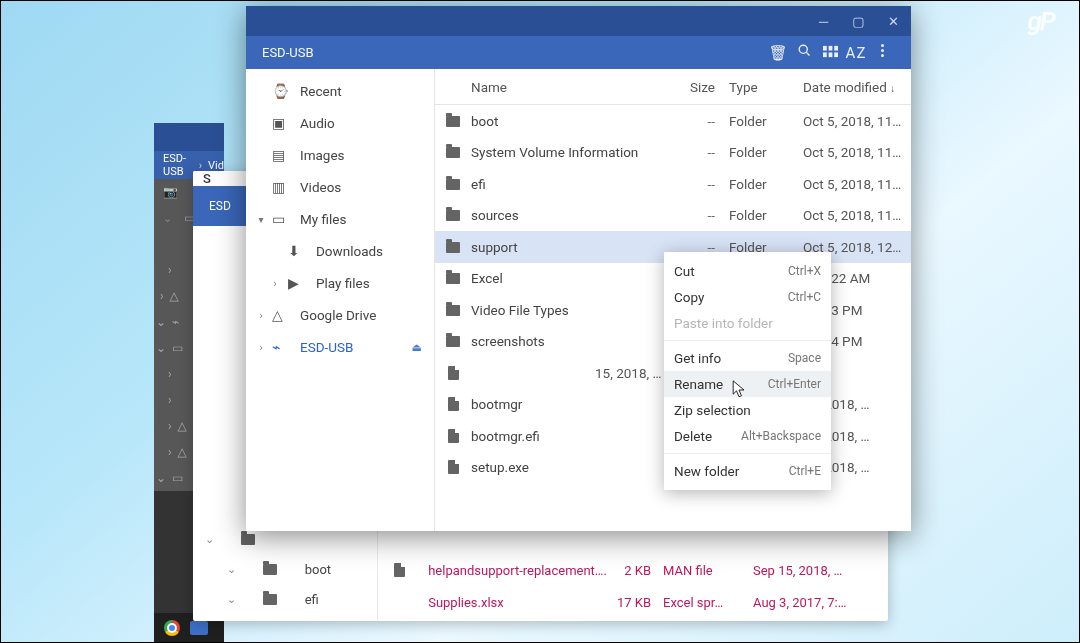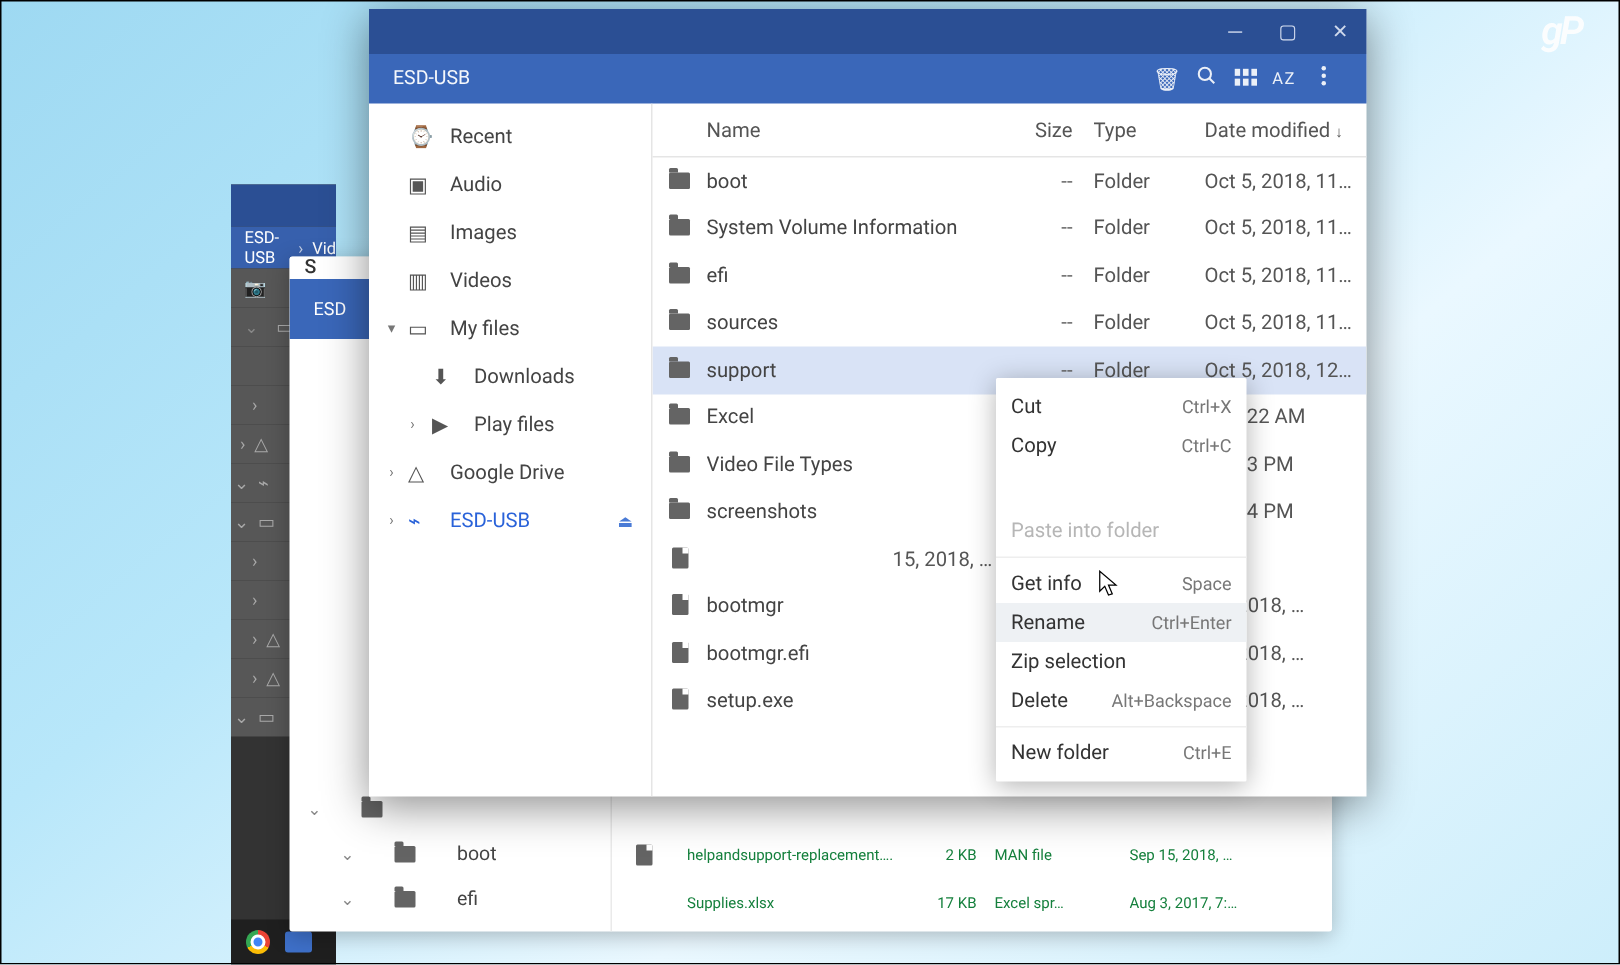--- a/index.html
+++ b/index.html
@@ -20,21 +20,21 @@
     .bgwin .chev { font-size:11px; color:#888; }
     
     .midwin { position:absolute; left:193px; top:171px; width:695px; height:450px; background:#fff; border-radius:2px; box-shadow:0 3px 14px rgba(0,0,0,.25); overflow:hidden;}
     .midwin .mhead { height:15px; background:#fff; font-size:13px; font-weight:500; color:#333; padding:0 10px; display:flex; align-items:flex-end; }
     .midwin .mhead2 { height:40px; background:#3a67b9; color:#fff; font-size:12px; display:flex; align-items:center; padding:0 16px;}
     .mid-body { display:flex; height:395px; }
     .mid-side { width:215px; border-right:1px solid #eaeaea; padding-top:8px;}
     .mid-side .mi { height:30px; display:flex; align-items:center; padding-left:30px; gap:12px; font-size:13px; color:#444;}
     .mid-side .mi .chv { position:absolute; margin-left:-18px; font-size:11px; color:#888;}
     .mid-main { flex:1; }
-    .rowx { height:32px; display:flex; align-items:center; padding-left:16px; font-size:10px; color:#15803d;}
+    .rowx { height:32px; display:flex; align-items:center; padding-left:16px; font-size:13px; color:#be185d;}
     .rowx .ic { width:20px; margin-right:14px; color:#555;}
     .rowx .nm { flex:1; overflow:hidden; text-overflow:ellipsis; white-space:nowrap;}
     .rowx .sz { width:56px; text-align:right; padding-right:12px;}
     .rowx .tp { width:90px; overflow:hidden; text-overflow:ellipsis; white-space:nowrap;}
     .rowx .dt { width:135px; overflow:hidden; text-overflow:ellipsis; white-space:nowrap; padding-right:10px;}
     .xlsx { width:15px; height:15px; background:#107c41; border-radius:2px; position:relative;}
     .xlsx::after{ content:"X"; color:#fff; font-size:10px; font-weight:bold; position:absolute; top:1px; left:3px;}
 
     
     .mainwin { position:absolute; left:246px; top:6px; width:665px; height:525px; background:#fff; box-shadow:0 6px 28px rgba(0,0,0,.45); display:flex; flex-direction:column;}
@@ -70,21 +70,21 @@
     .frow .fic { width:36px; text-align:center; color:#555; font-size:14px;}
     .frow .fnm { flex:1; overflow:hidden; text-overflow:ellipsis; white-space:nowrap;}
     .frow .fsz { width:50px; text-align:right; padding-right:14px; color:#666;}
     .frow .ftp { width:74px; color:#555;}
     .frow .fdt { width:108px; color:#555; overflow:hidden; text-overflow:ellipsis; white-space:nowrap; padding-right:4px;}
 
     
     .ctx { position:absolute; left:664px; top:252px; width:167px; background:#fff; box-shadow:0 3px 18px rgba(0,0,0,.3); border-radius:1px; padding:6px 0; font-size:13.5px; color:#333;}
     .ctx .ci { height:26px; display:flex; align-items:center; padding:0 10px;}
     .ctx .ci.hov { background:#eef1f4;}
-    .ctx .ci.dis { color:#b6b6b6;margin-top:31px;}
+    .ctx .ci.dis { color:#b6b6b6;}
     .ctx .lbl { flex:1;}
     .ctx .sc { font-size:12px; color:#777;}
     .ctx .ci.dis .sc{ color:#cfcfcf;}
     .ctx hr { border:none; border-top:1px solid #eee; margin:4px 0;}
 
     .cursor { position:absolute; left:732px; top:380px; width:14px; height:20px; pointer-events:none; z-index:50;}
 
     
     .foldic { display:inline-block; width:14px; height:11px; background:#646464; border-radius:1px; position:relative; vertical-align:-1px;}
     .foldic::before{content:"";position:absolute;top:-3px;left:0;width:6px;height:3px;background:#646464;border-radius:1px 1px 0 0;}
@@ -171,21 +171,21 @@
     <span class="tbicon">
       <svg width="15" height="13" viewBox="0 0 16 12">
           <rect x="0" y="0" width="4" height="5" fill="#fff"></rect>
           <rect x="6" y="0" width="4" height="5" fill="#fff"></rect>
           <rect x="12" y="0" width="4" height="5" fill="#fff"></rect>
           <rect x="0" y="7" width="4" height="5" fill="#fff"></rect>
           <rect x="6" y="7" width="4" height="5" fill="#fff"></rect>
           <rect x="12" y="7" width="4" height="5" fill="#fff"></rect>
         </svg>
     </span>
-    <span class="tbicon" style="font-size:11px;letter-spacing:1px;">AZ</span>
+    <span class="tbicon" style="font-size:15px;letter-spacing:1px;">AZ</span>
     <span class="tbicon"><span class="more-dots"><span></span><span></span><span></span></span></span>
   </div>
   <div class="body">
     <div class="sidebar" id="sidebar">
         <div class="sitem">
           <span class="ico">⌚</span>
           <span>Recent</span>
         </div>
         <div class="sitem">
           <span class="ico">▣</span>

